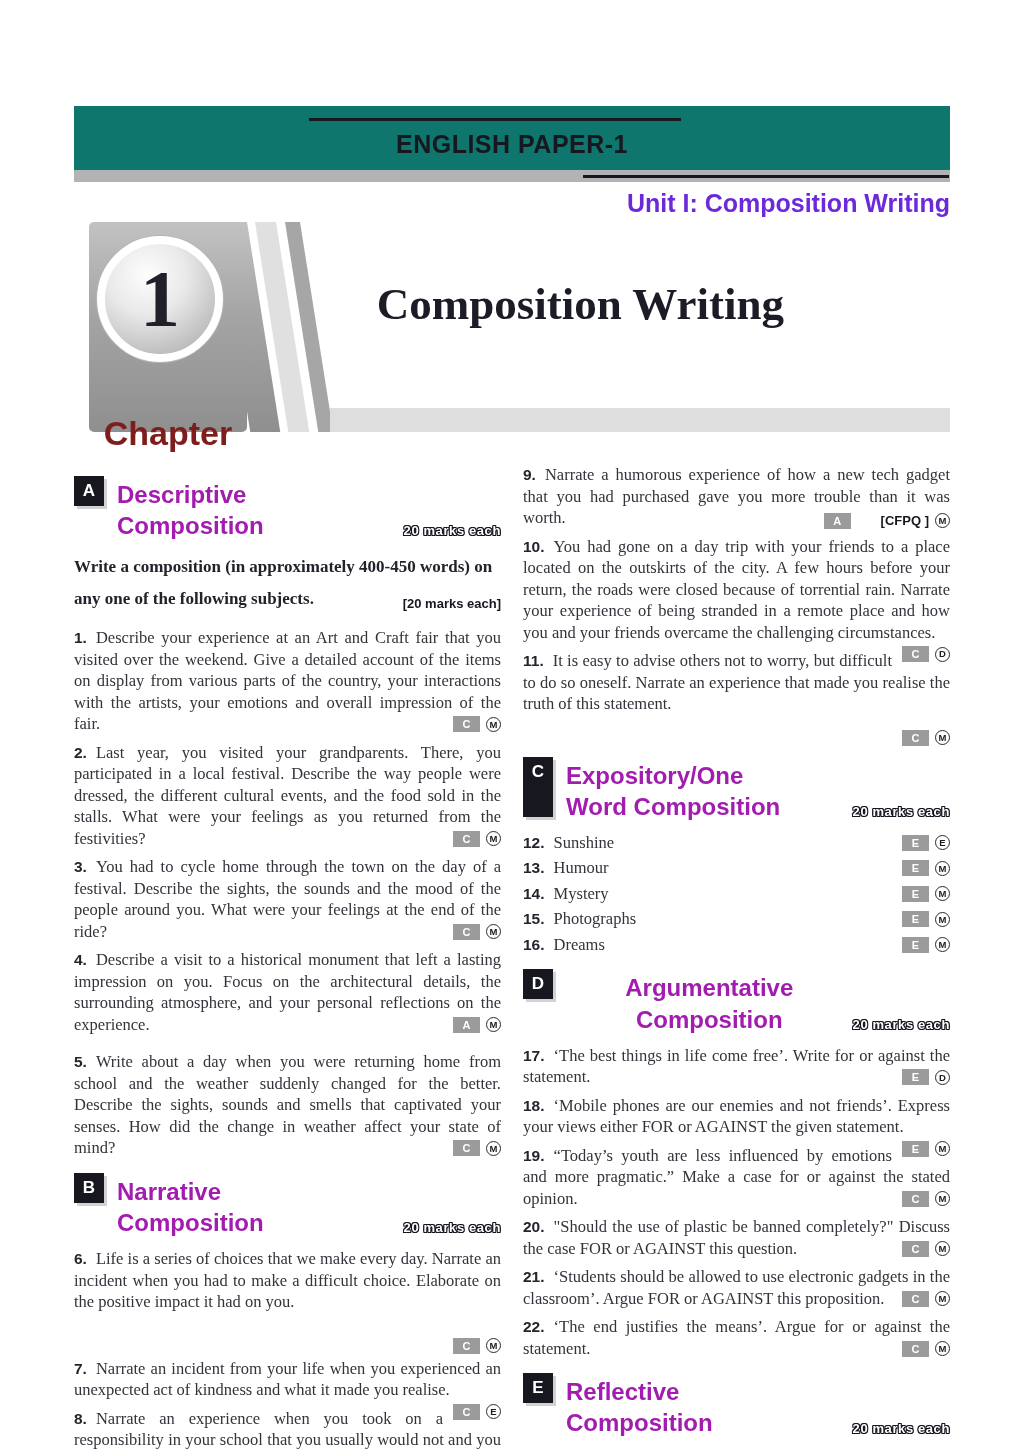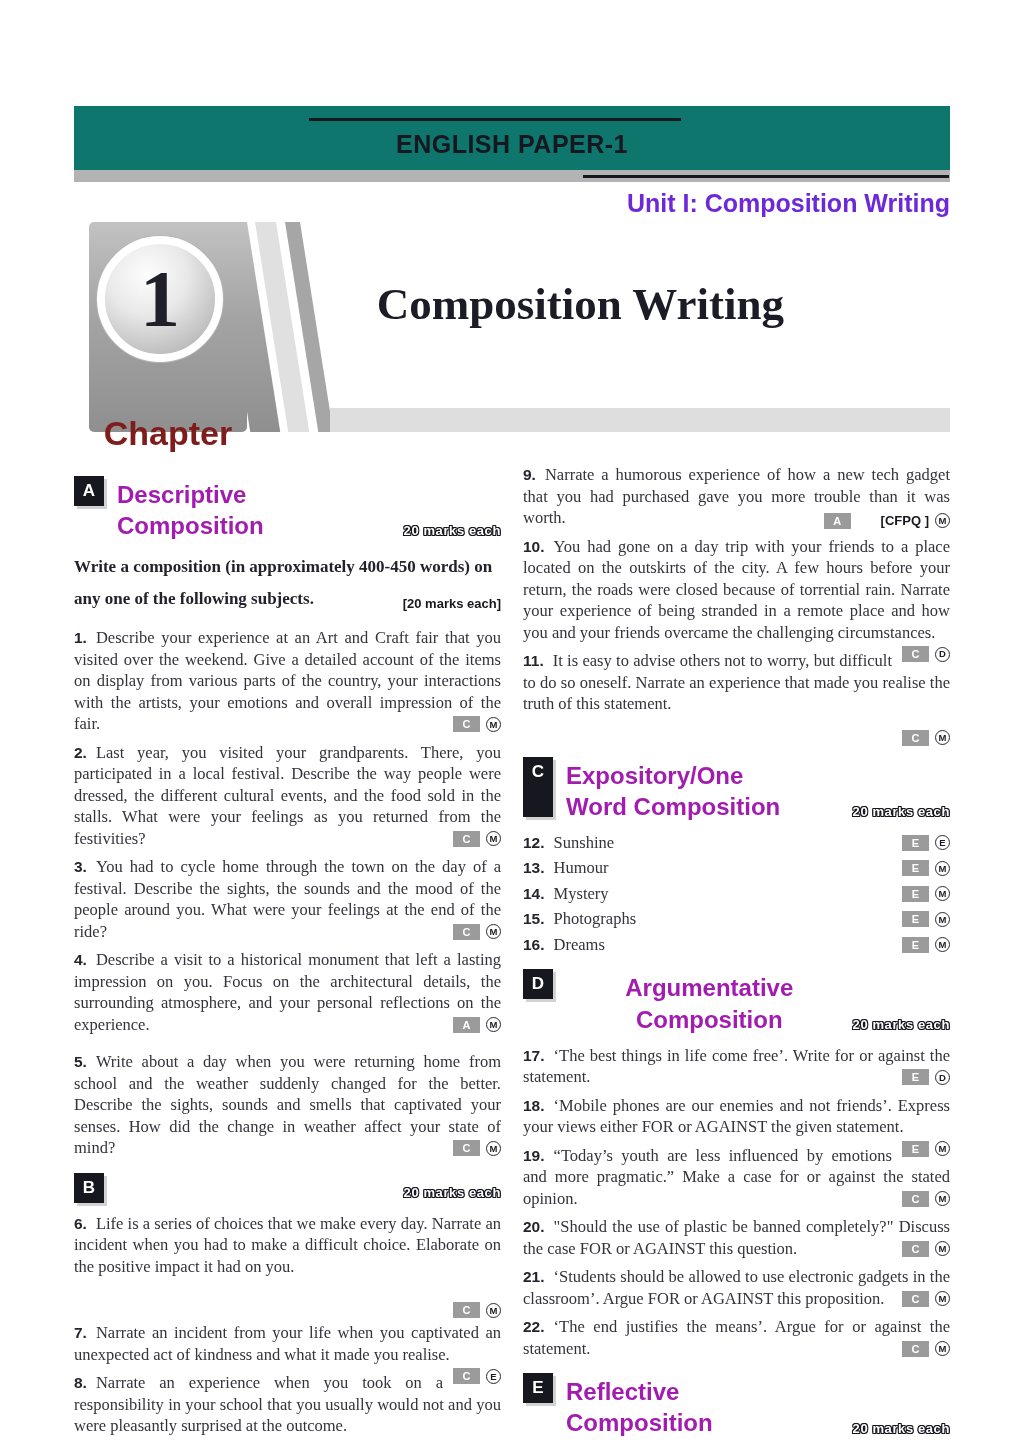--- a/index.html
+++ b/index.html
@@ -159,33 +159,34 @@
       <div class="q space-top">
         <span class="qnum">5.</span><span class="qtext">Write about a day when you were returning home from school and the weather suddenly changed for the better. Describe the sights, sounds and smells that captivated your senses. How did the change in weather affect your state of mind?</span>
         <span class="tags">
             <span class="tag-sq">C</span>
             <span class="tag-circ">M</span>
           </span>
       </div>
 
       <div class="sec">
         <div class="sec-badge">B</div>
+        <div class="sec-title">Narrative Composition</div>
         <div class="sec-marks">20 marks each</div>
       </div>
 
       <div class="q">
         <span class="qnum">6.</span><span class="qtext">Life is a series of choices that we make every day. Narrate an incident when you had to make a difficult choice. Elaborate on the positive impact it had on you.</span>
         <span class="tags own-line gap">
             <span class="tag-sq">C</span>
             <span class="tag-circ">M</span>
           </span>
       </div>
 
       <div class="q">
-        <span class="qnum">7.</span><span class="qtext">Narrate an incident from your life when you captivated an unexpected act of kindness and what it made you realise.</span>
+        <span class="qnum">7.</span><span class="qtext">Narrate an incident from your life when you experienced an unexpected act of kindness and what it made you realise.</span>
         <span class="tags">
             <span class="tag-sq">C</span>
             <span class="tag-circ">E</span>
           </span>
       </div>
 
       <div class="q">
         <span class="qnum">8.</span><span class="qtext">Narrate an experience when you took on a responsibility in your school that you usually would not and you were pleasantly surprised at the outcome.</span>
       </div>
 

